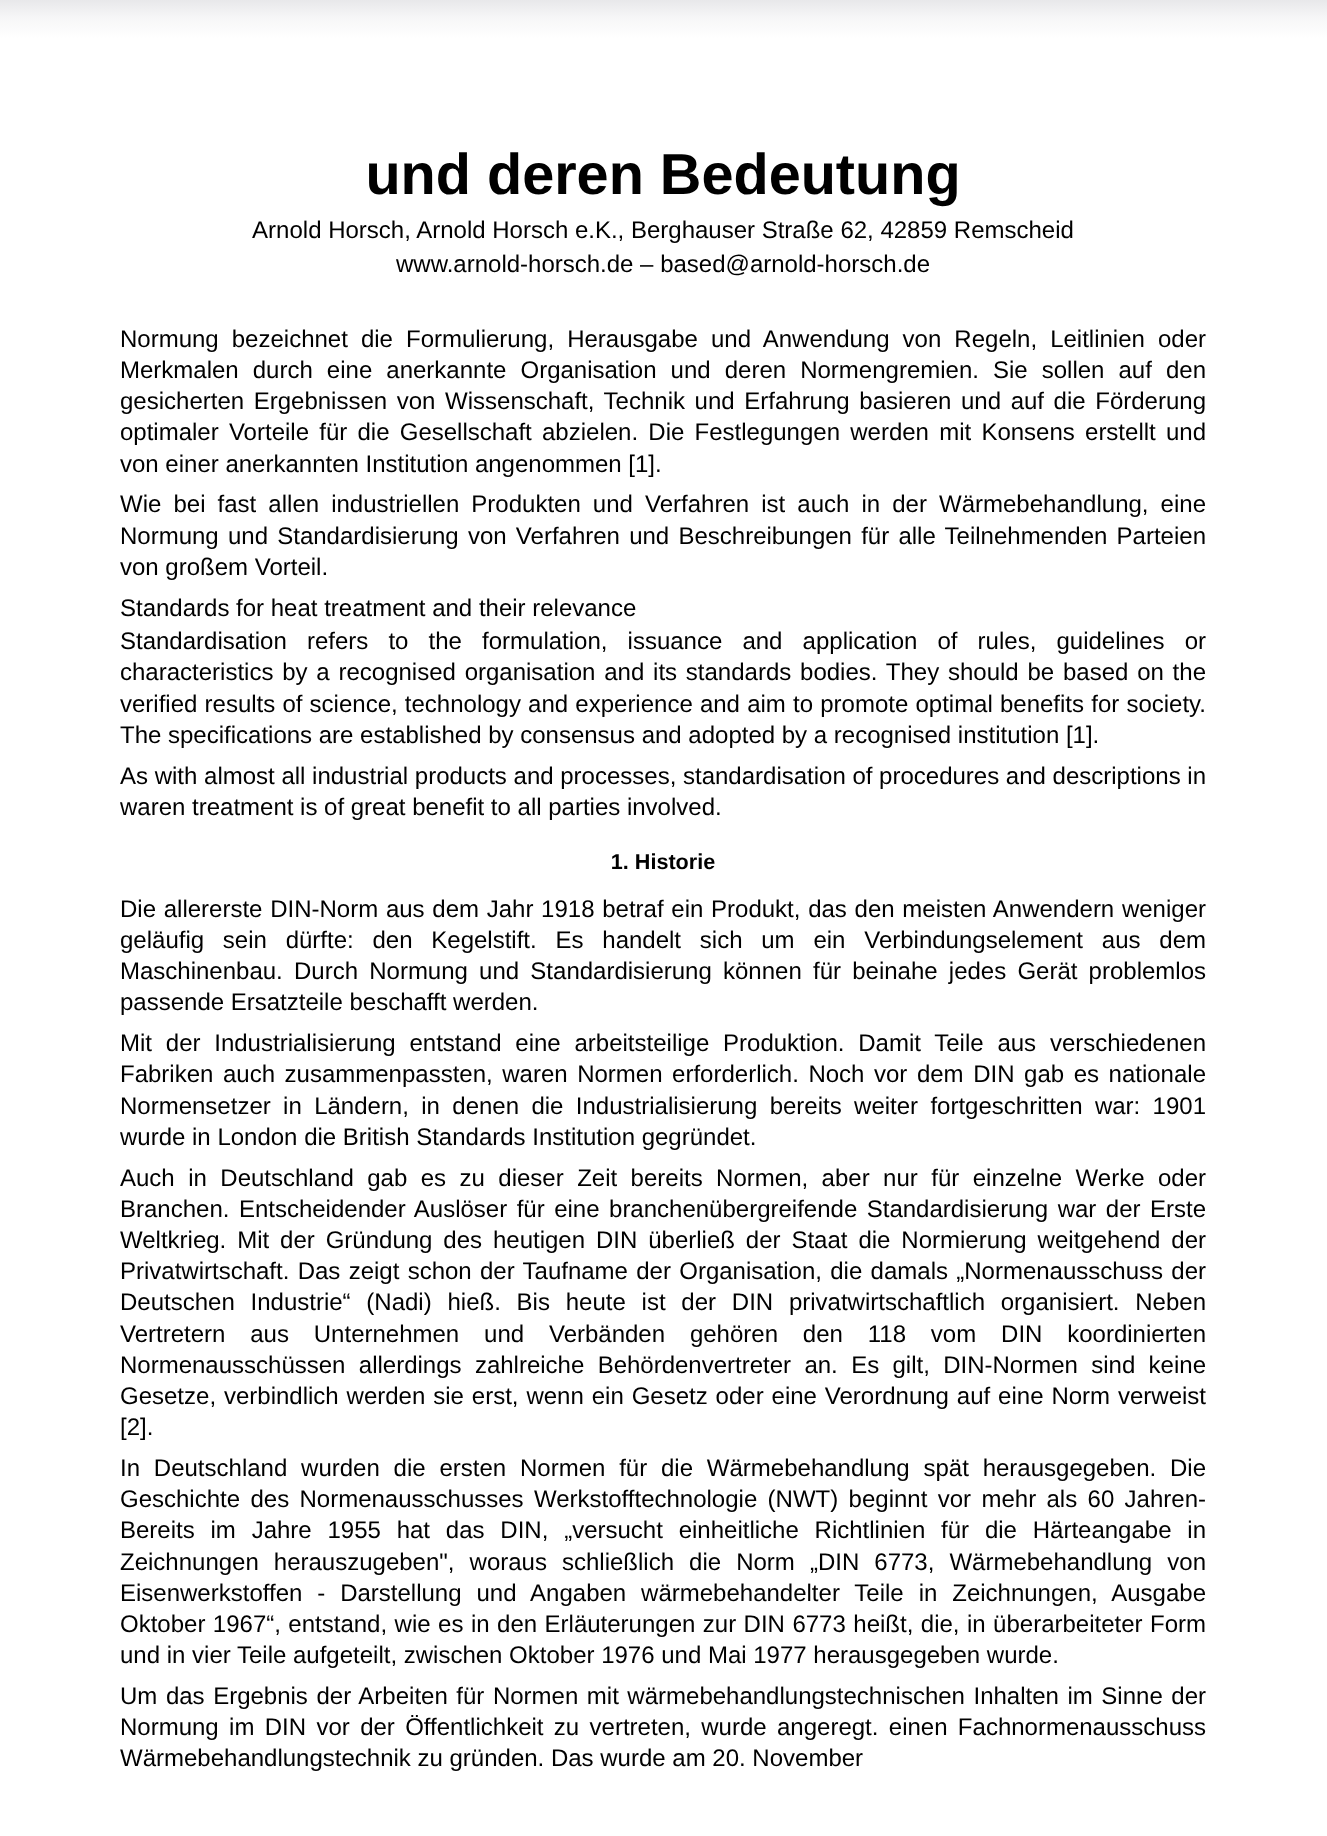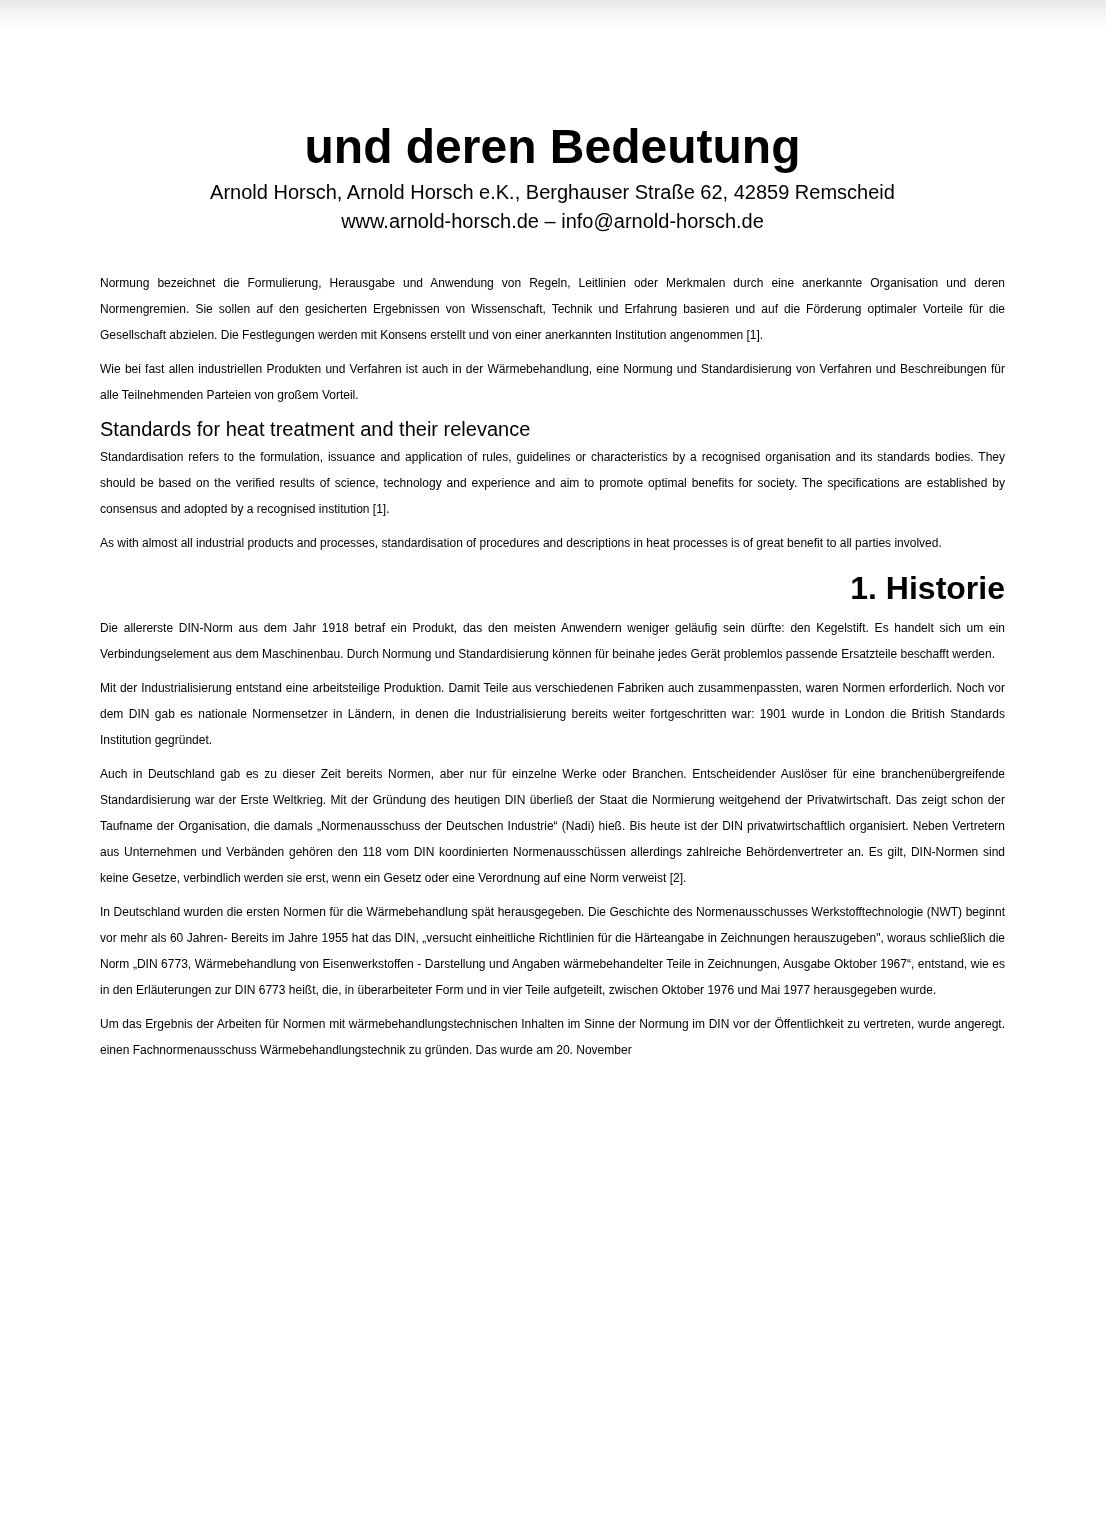--- a/index.html
+++ b/index.html
@@ -45,66 +45,66 @@
     text-align: center;
     font-size: 20px;
     line-height: 25px;
     font-weight: normal;
   }
   .doc-body {
     margin-top: 36px;
   }
   .para {
     margin: 0 0 8px 0;
-    font-size: 12px;
+    font-size: 20px;
     line-height: 26px;
     text-align: justify;
     text-justify: inter-word;
   }
   .subhead {
     margin: 2px 0 2px 0;
     font-size: 20px;
     line-height: 26px;
     font-weight: normal;
     text-align: left;
   }
   .heading1 {
     margin: 18px 0 13px 0;
-    font-size: 32px;
+    font-size: 18px;
     line-height: 28px;
     font-weight: bold;
-    text-align: right;
+    text-align: center;
   }
 </style>
 </head>
 <body>
 
 <div class="top-shade"></div>
 
 <main class="page">
 
   <header>
     <h1 class="doc-title">
       <span>und deren Bedeutung</span>
     </h1>
     <p class="doc-subtitle">Arnold Horsch, Arnold Horsch e.K., Berghauser Straße 62, 42859 Remscheid</p>
-    <p class="doc-subtitle">www.arnold-horsch.de – info@arnold-horsch.de</p>
+    <p class="doc-subtitle">www.arnold-horsch.de – based@arnold-horsch.de</p>
   </header>
 
   <section class="doc-body">
 
     <p class="para">Normung bezeichnet die Formulierung, Herausgabe und Anwendung von Regeln, Leitlinien oder Merkmalen durch eine anerkannte Organisation und deren Normengremien. Sie sollen auf den gesicherten Ergebnissen von Wissenschaft, Technik und Erfahrung basieren und auf die Förderung optimaler Vorteile für die Gesellschaft abzielen. Die Festlegungen werden mit Konsens erstellt und von einer anerkannten Institution angenommen [1].</p>
 
     <p class="para">Wie bei fast allen industriellen Produkten und Verfahren ist auch in der Wärmebehandlung, eine Normung und Standardisierung von Verfahren und Beschreibungen für alle Teilnehmenden Parteien von großem Vorteil.</p>
 
     <p class="subhead">Standards for heat treatment and their relevance</p>
 
     <p class="para">Standardisation refers to the formulation, issuance and application of rules, guidelines or characteristics by a recognised organisation and its standards bodies. They should be based on the verified results of science, technology and experience and aim to promote optimal benefits for society. The specifications are established by consensus and adopted by a recognised institution [1].</p>
 
-    <p class="para">As with almost all industrial products and processes, standardisation of procedures and descriptions in heat processes is of great benefit to all parties involved.</p>
+    <p class="para">As with almost all industrial products and processes, standardisation of procedures and descriptions in waren treatment is of great benefit to all parties involved.</p>
 
     <h2 class="heading1">1. Historie</h2>
 
     <p class="para">Die allererste DIN-Norm aus dem Jahr 1918 betraf ein Produkt, das den meisten Anwendern weniger geläufig sein dürfte: den Kegelstift. Es handelt sich um ein Verbindungselement aus dem Maschinenbau. Durch Normung und Standardisierung können für beinahe jedes Gerät problemlos passende Ersatzteile beschafft werden.</p>
 
     <p class="para">Mit der Industrialisierung entstand eine arbeitsteilige Produktion. Damit Teile aus verschiedenen Fabriken auch zusammenpassten, waren Normen erforderlich. Noch vor dem DIN gab es nationale Normensetzer in Ländern, in denen die Industrialisierung bereits weiter fortgeschritten war: 1901 wurde in London die British Standards Institution gegründet.</p>
 
     <p class="para">Auch in Deutschland gab es zu dieser Zeit bereits Normen, aber nur für einzelne Werke oder Branchen. Entscheidender Auslöser für eine branchenübergreifende Standardisierung war der Erste Weltkrieg. Mit der Gründung des heutigen DIN überließ der Staat die Normierung weitgehend der Privatwirtschaft. Das zeigt schon der Taufname der Organisation, die damals „Normenausschuss der Deutschen Industrie“ (Nadi) hieß. Bis heute ist der DIN privatwirtschaftlich organisiert. Neben Vertretern aus Unternehmen und Verbänden gehören den 118 vom DIN koordinierten Normenausschüssen allerdings zahlreiche Behördenvertreter an. Es gilt, DIN-Normen sind keine Gesetze, verbindlich werden sie erst, wenn ein Gesetz oder eine Verordnung auf eine Norm verweist [2].</p>
 
     <p class="para">In Deutschland wurden die ersten Normen für die Wärmebehandlung spät herausgegeben. Die Geschichte des Normenausschusses Werkstofftechnologie (NWT) beginnt vor mehr als 60 Jahren- Bereits im Jahre 1955 hat das DIN, „versucht einheitliche Richtlinien für die Härteangabe in Zeichnungen herauszugeben", woraus schließlich die Norm „DIN 6773, Wärmebehandlung von Eisenwerkstoffen - Darstellung und Angaben wärmebehandelter Teile in Zeichnungen, Ausgabe Oktober 1967“, entstand, wie es in den Erläuterungen zur DIN 6773 heißt, die, in überarbeiteter Form und in vier Teile aufgeteilt, zwischen Oktober 1976 und Mai 1977 herausgegeben wurde.</p>

